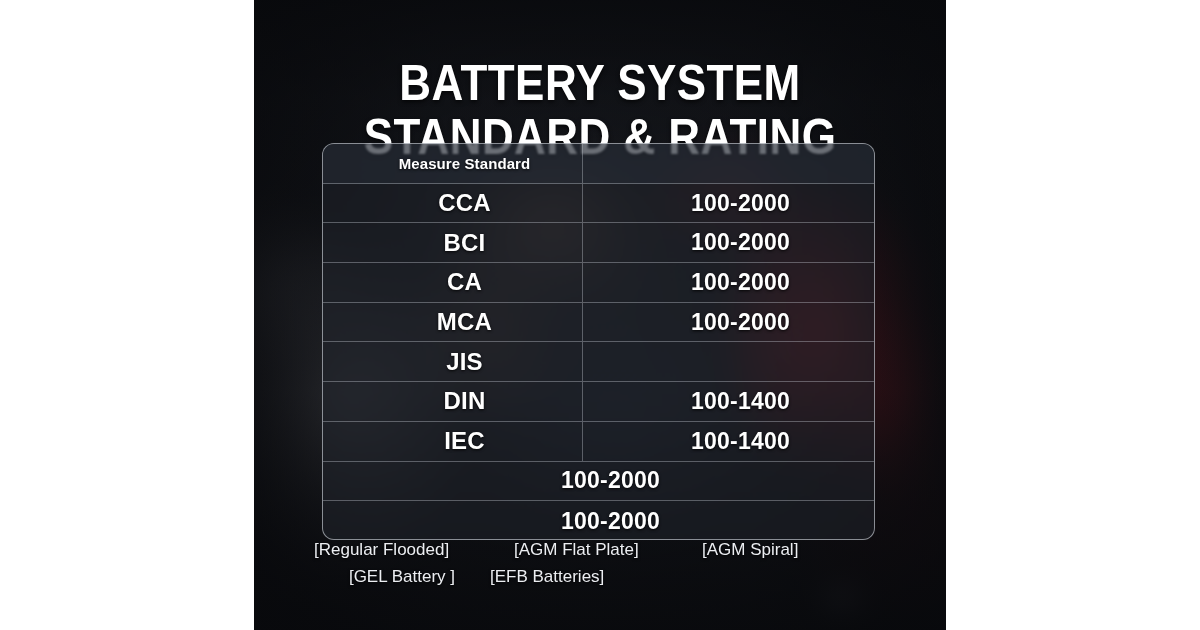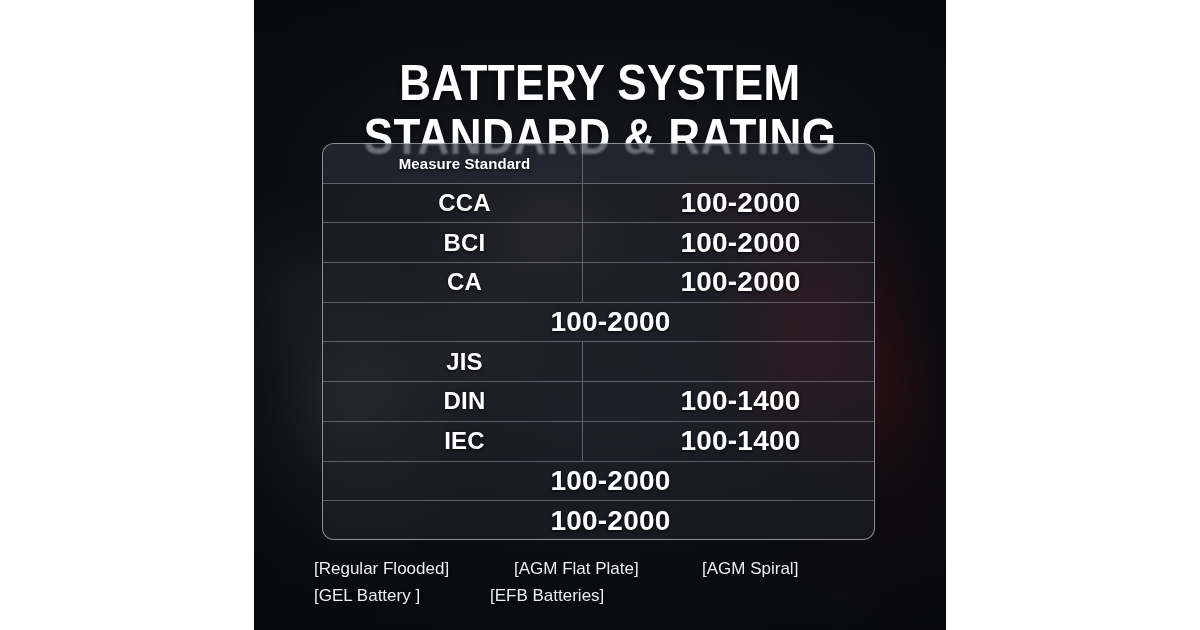--- a/index.html
+++ b/index.html
@@ -130,39 +130,39 @@
     font-weight: bold;
     letter-spacing: 0.1px;
   }
   .header-row { background: rgba(46,52,62,0.38); }
   .data-row .cell {
     font-size: 24px;
     font-weight: bold;
     letter-spacing: 0.2px;
     text-align: center;
   }
-  .data-row .cell.right-col { font-size: 28px; }
+  .data-row .cell.right-col { font-size: 23px; }
 
   
   #footer {
     position: absolute;
     left: 60px;
-    top: 555px;
+    top: 536px;
     width: 600px;
     color: #eceef2;
     font-size: 17px;
     line-height: 27px;
     text-shadow: 0 1px 3px rgba(0,0,0,0.85);
     white-space: nowrap;
   }
   #footer .frow { display: block; }
   #footer .tag { display: inline-block; }
   #footer .r1 .tag:nth-child(1) { width: 200px; }
   #footer .r1 .tag:nth-child(2) { width: 188px; }
-  #footer .r2 .tag:nth-child(1) { width: 176px; }
+  #footer .r2 .tag:nth-child(1) { width: 176px; text-align: center; }
 </style>
 </head>
 <body>
 
 <div id="stage">
 
   <div id="panel">
 
     <div id="bg-photo"></div>
     <div id="bg-darken"></div>
@@ -184,20 +184,21 @@
       </div>
       <div class="row data-row">
         <div class="cell left-col">BCI</div>
         <div class="cell right-col">100-2000</div>
       </div>
       <div class="row data-row">
         <div class="cell left-col">CA</div>
         <div class="cell right-col">100-2000</div>
       </div>
       <div class="row data-row">
+        <div class="cell left-col">MCA</div>
         <div class="cell right-col">100-2000</div>
       </div>
       <div class="row data-row">
         <div class="cell left-col">JIS</div>
       </div>
       <div class="row data-row">
         <div class="cell left-col">DIN</div>
         <div class="cell right-col">100-1400</div>
       </div>
       <div class="row data-row">

